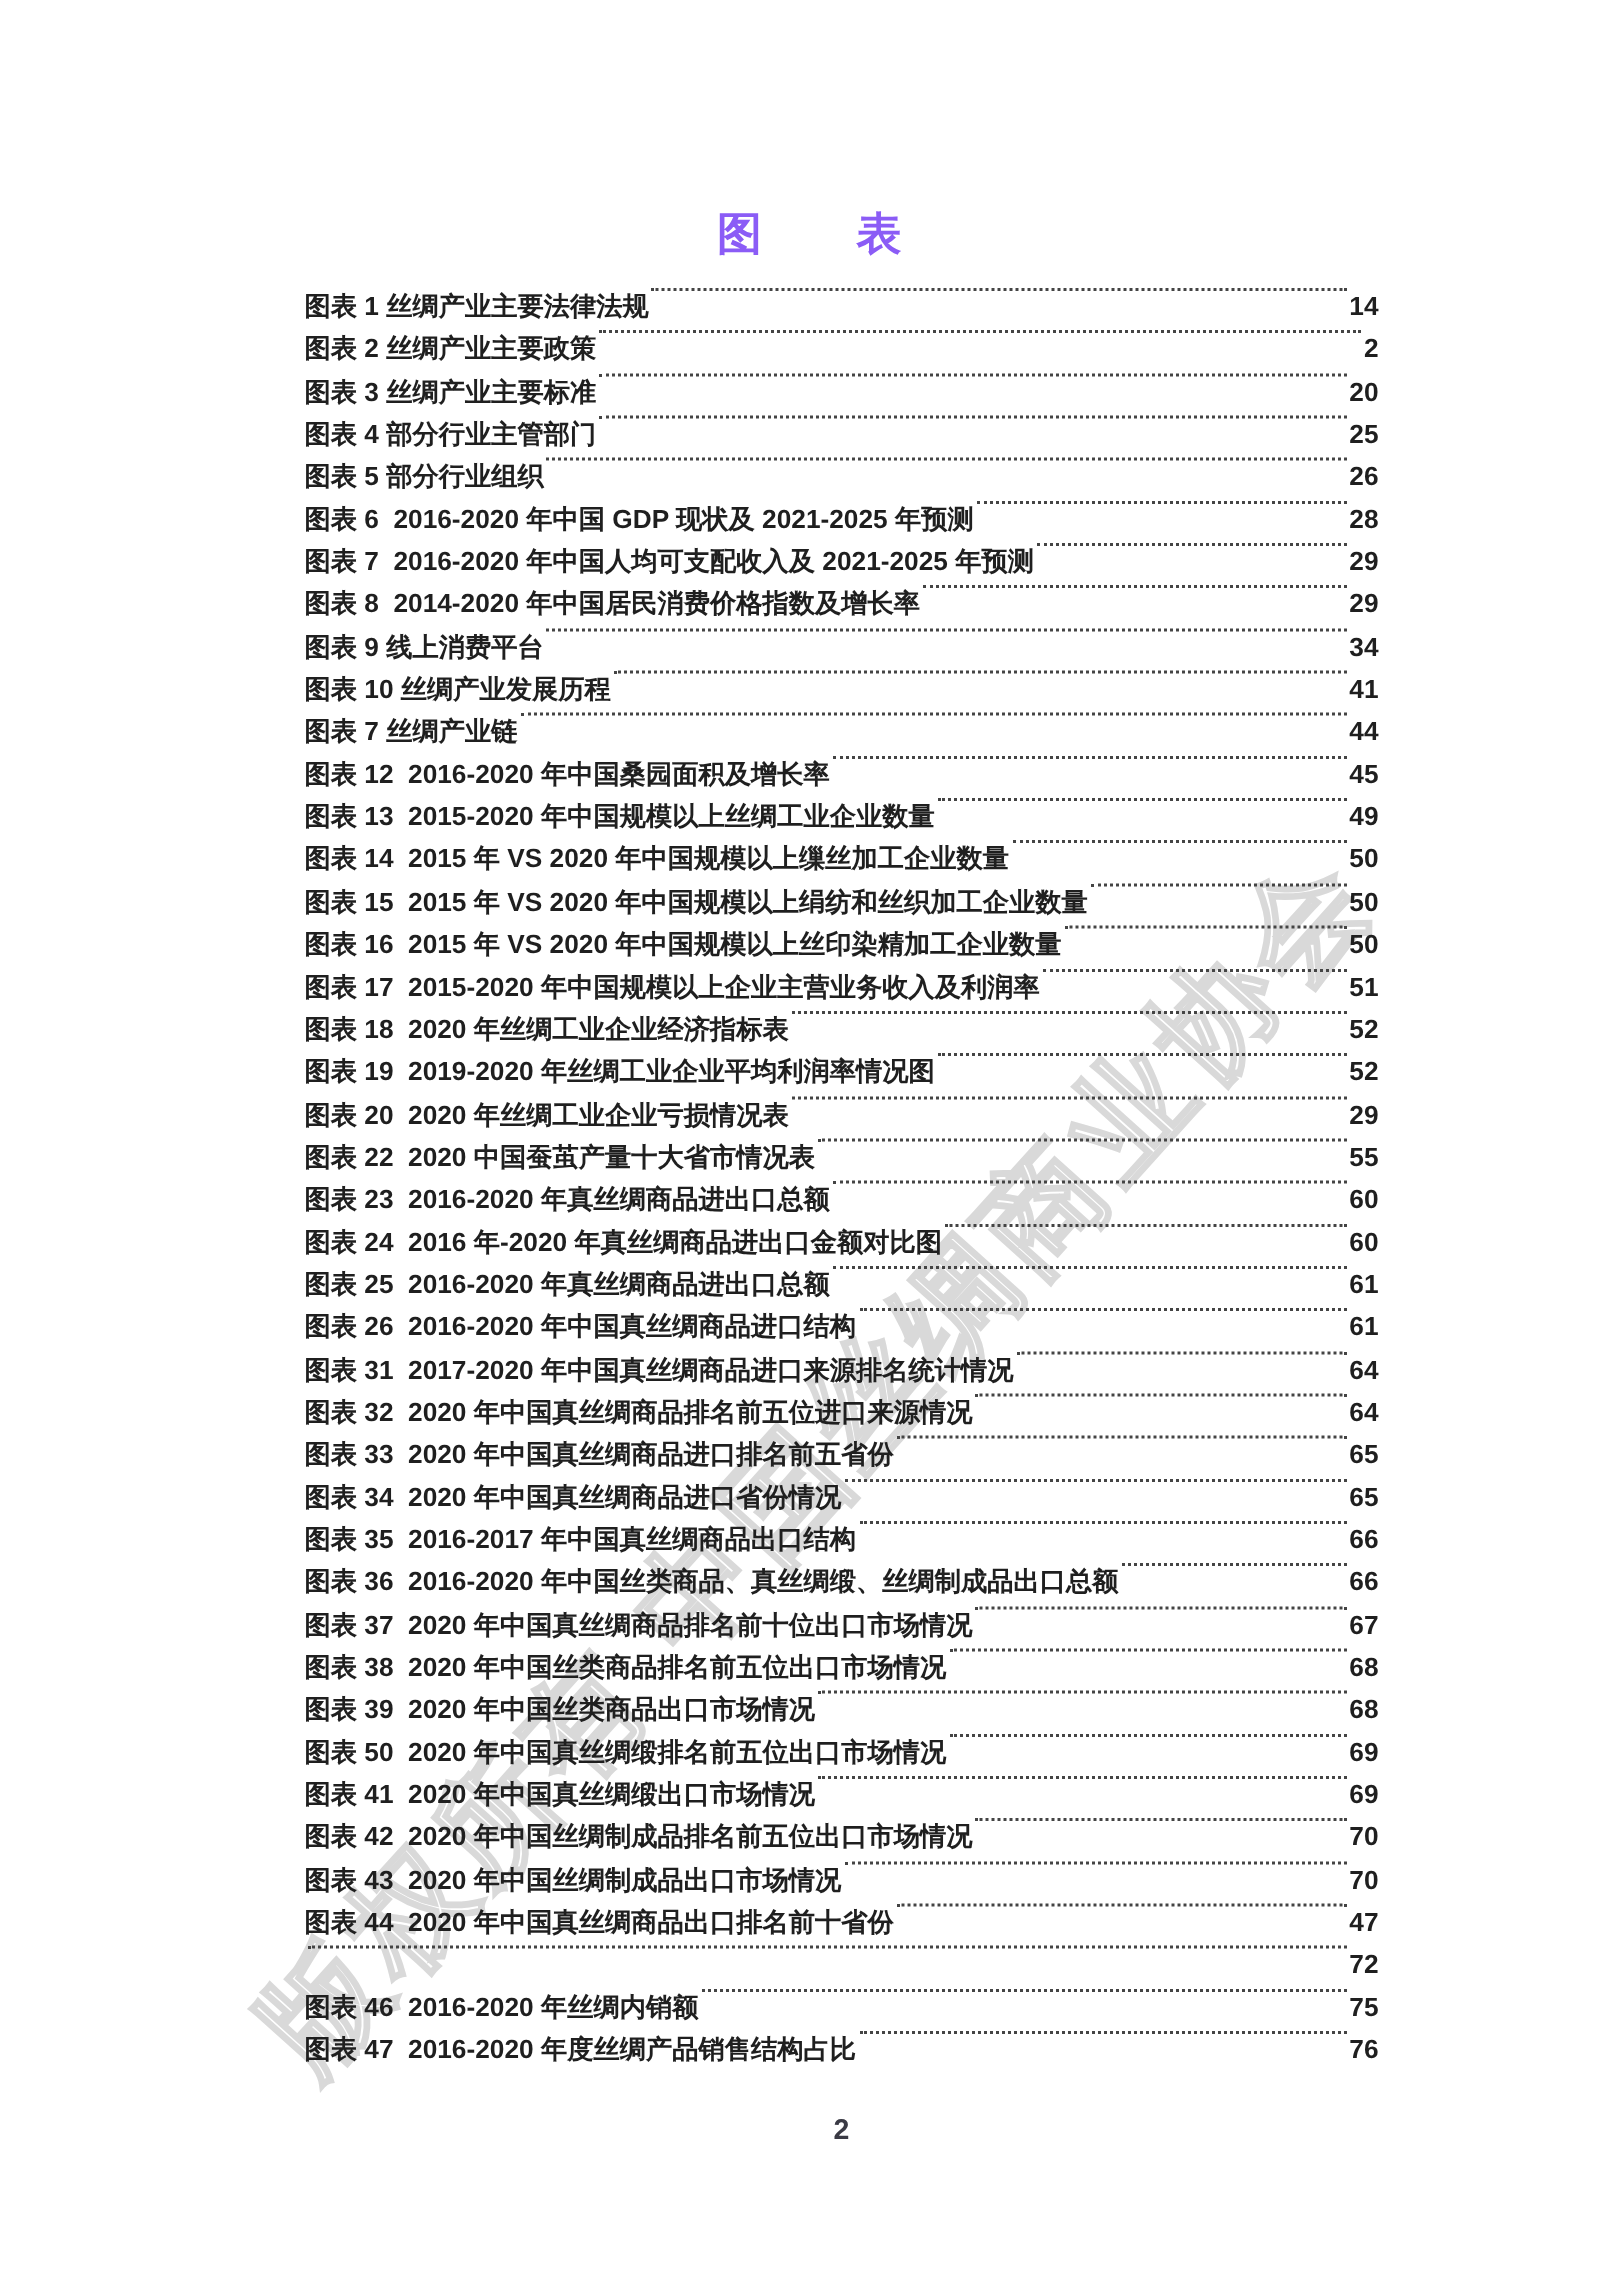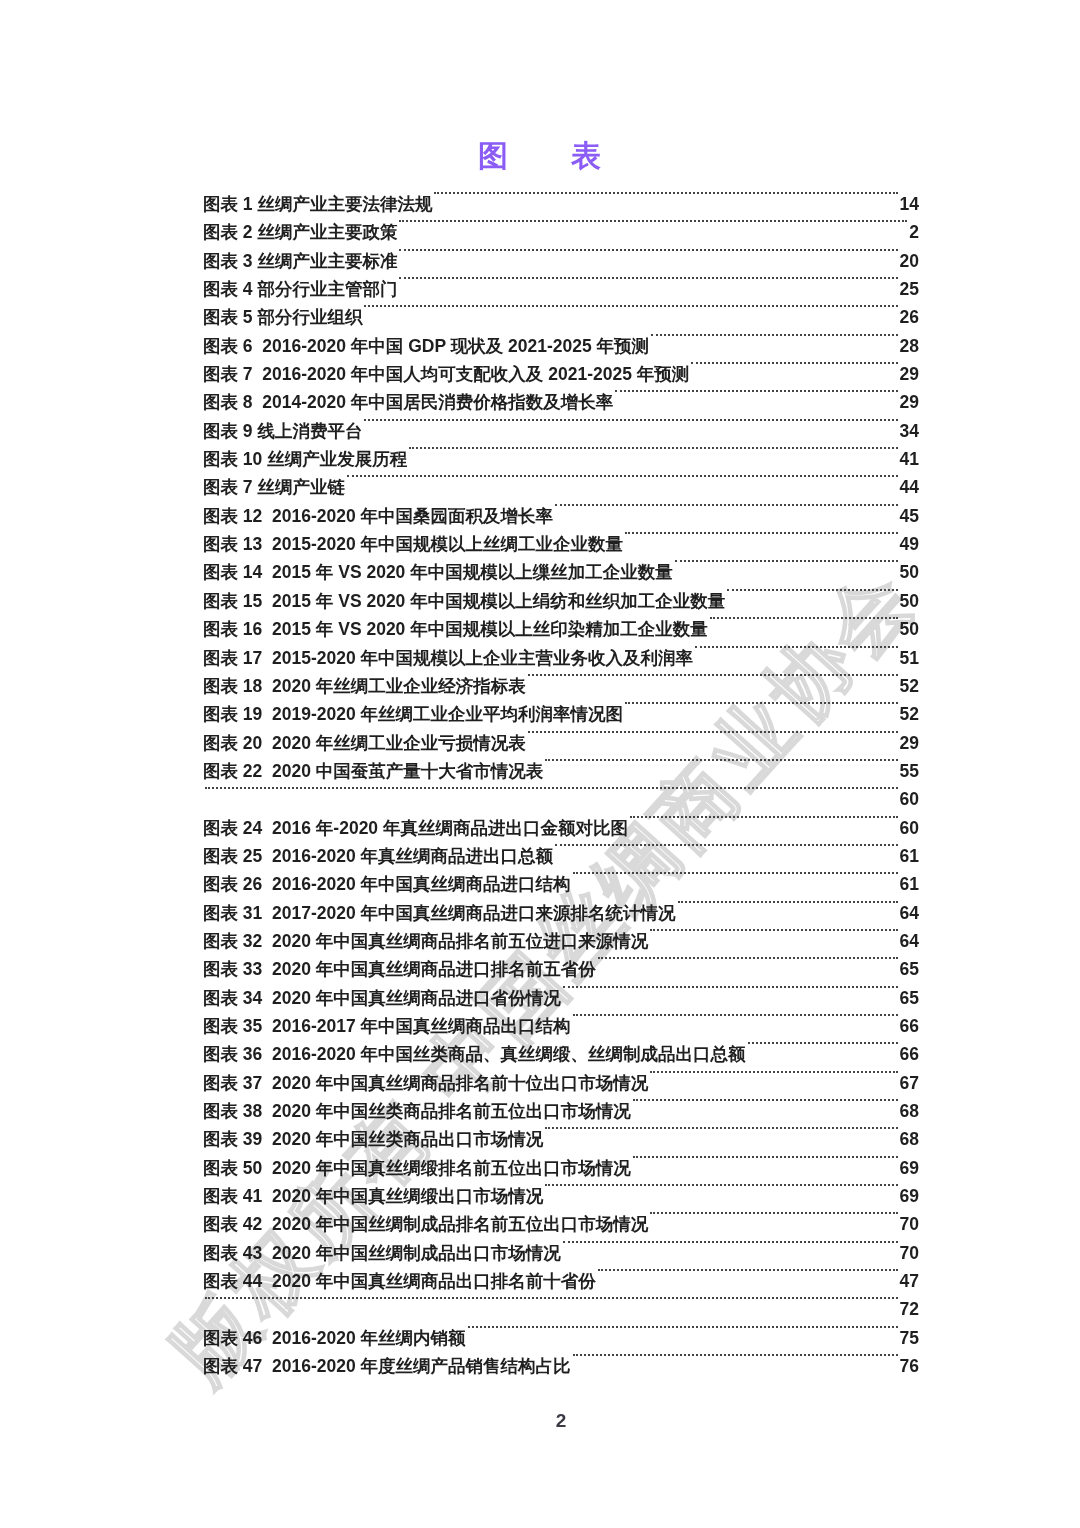--- a/index.html
+++ b/index.html
@@ -145,20 +145,21 @@
         <span class="lbl">图表 20  2020 年丝绸工业企业亏损情况表</span>
         <span class="dots"></span>
         <span class="pg">29</span>
       </div>
       <div class="toc-row">
         <span class="lbl">图表 22  2020 中国蚕茧产量十大省市情况表</span>
         <span class="dots"></span>
         <span class="pg">55</span>
       </div>
       <div class="toc-row">
+        <span class="lbl">图表 23  2016-2020 年真丝绸商品进出口总额</span>
         <span class="dots"></span>
         <span class="pg">60</span>
       </div>
       <div class="toc-row">
         <span class="lbl">图表 24  2016 年-2020 年真丝绸商品进出口金额对比图</span>
         <span class="dots"></span>
         <span class="pg">60</span>
       </div>
       <div class="toc-row">
         <span class="lbl">图表 25  2016-2020 年真丝绸商品进出口总额</span>

